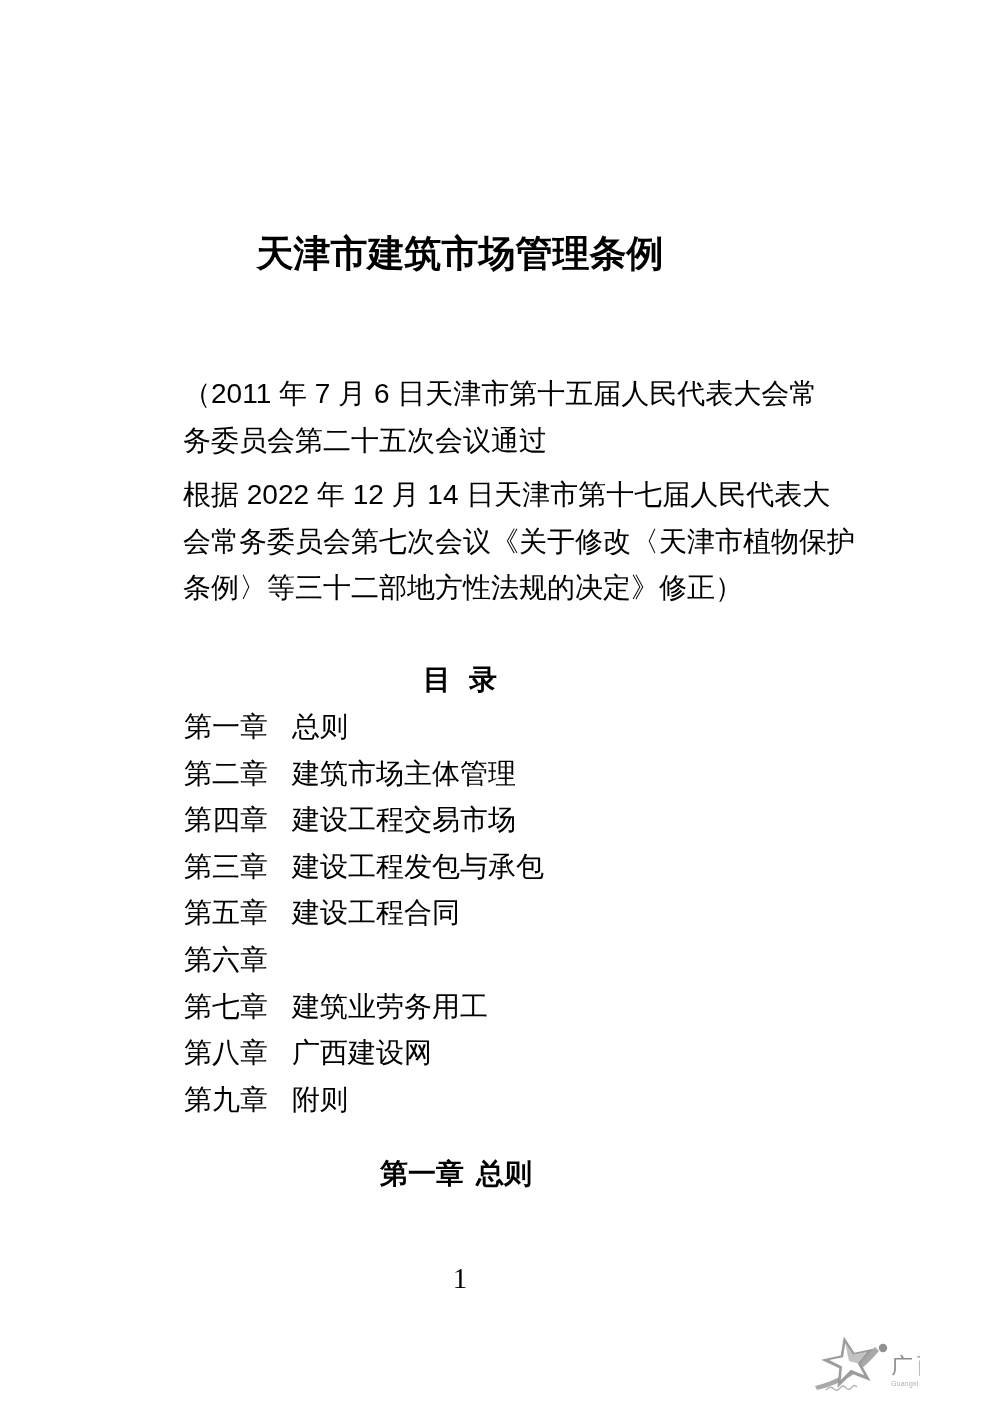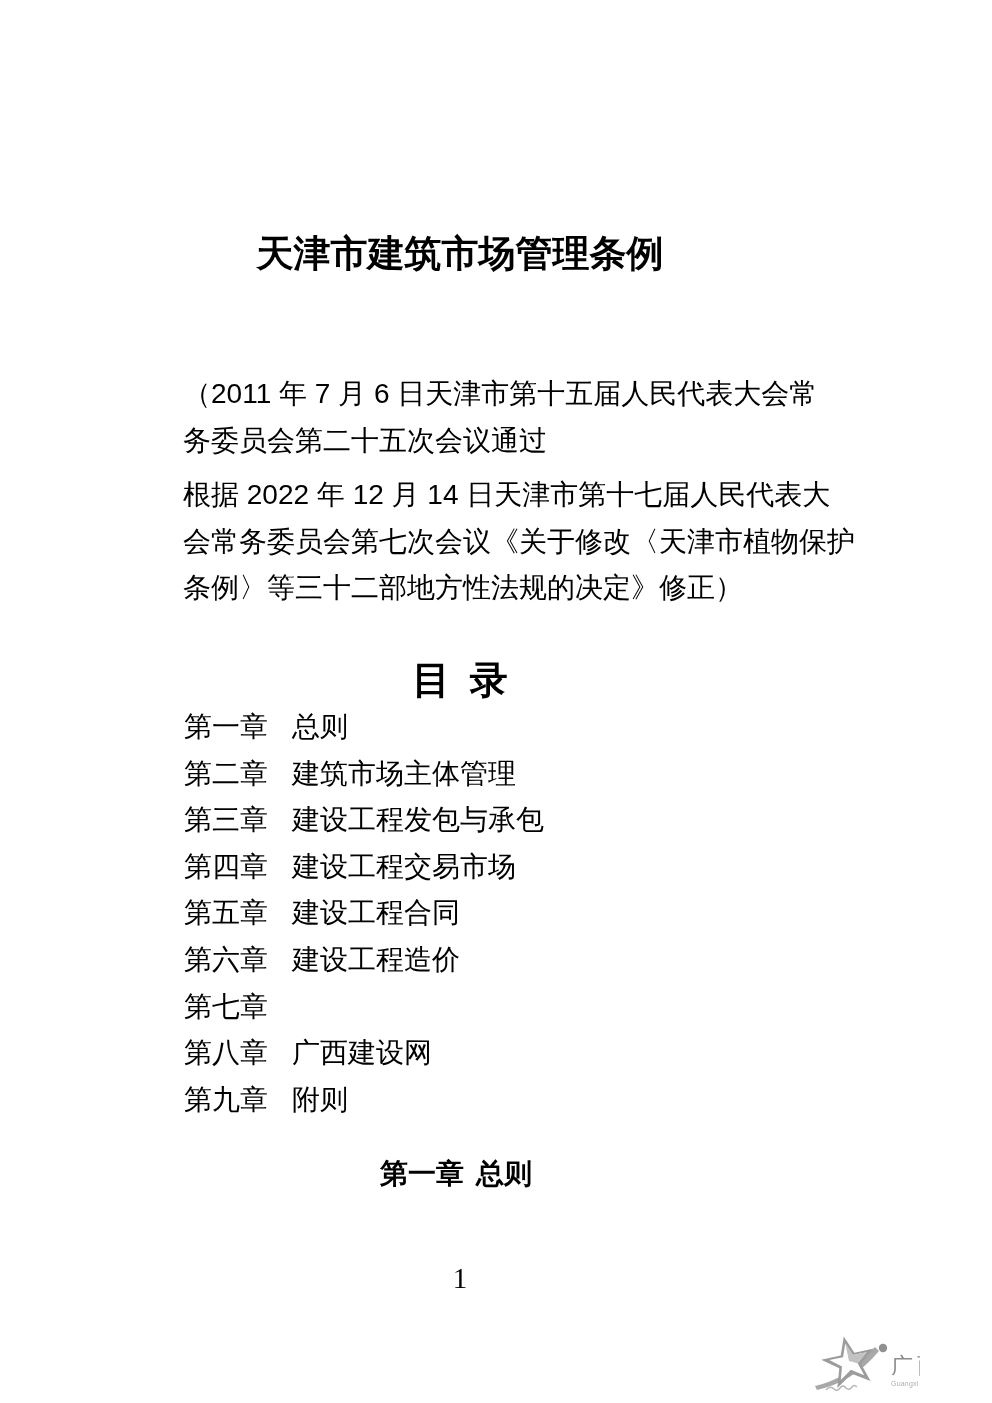--- a/index.html
+++ b/index.html
@@ -38,26 +38,25 @@
     white-space: nowrap;
   }
   .para-enactment { top: 347px; margin-top: 24px; }
   .para-amendment { top: 472px; }
   .toc-heading {
     position: absolute;
     top: 657px;
     left: 0;
     right: 0;
     text-align: center;
-    font-size: 38px;
+    font-size: 28px;
     font-weight: bold;
     line-height: 46.5px;
     word-spacing: 10px;
     white-space: nowrap;
-    font-family: Liberation Serif, serif;
   }
   .toc-list {
     position: absolute;
     top: 704px;
     left: 184px;
     right: 120px;
     font-size: 28px;
   }
   .toc-item {
     display: flex;
@@ -148,37 +147,37 @@
   <div class="toc-list">
     <div class="toc-item">
       <span>第一章</span>
       <span>总则</span>
     </div>
     <div class="toc-item">
       <span>第二章</span>
       <span>建筑市场主体管理</span>
     </div>
     <div class="toc-item">
+      <span>第四章</span>
+      <span>建设工程交易市场</span>
+    </div>
+    <div class="toc-item">
       <span>第三章</span>
       <span>建设工程发包与承包</span>
     </div>
     <div class="toc-item">
-      <span>第四章</span>
-      <span>建设工程交易市场</span>
-    </div>
-    <div class="toc-item">
       <span>第五章</span>
       <span>建设工程合同</span>
     </div>
     <div class="toc-item">
       <span>第六章</span>
-      <span>建设工程造价</span>
     </div>
     <div class="toc-item">
       <span>第七章</span>
+      <span>建筑业劳务用工</span>
     </div>
     <div class="toc-item">
       <span>第八章</span>
       <span>广西建设网</span>
     </div>
     <div class="toc-item">
       <span>第九章</span>
       <span>附则</span>
     </div>
   </div>

